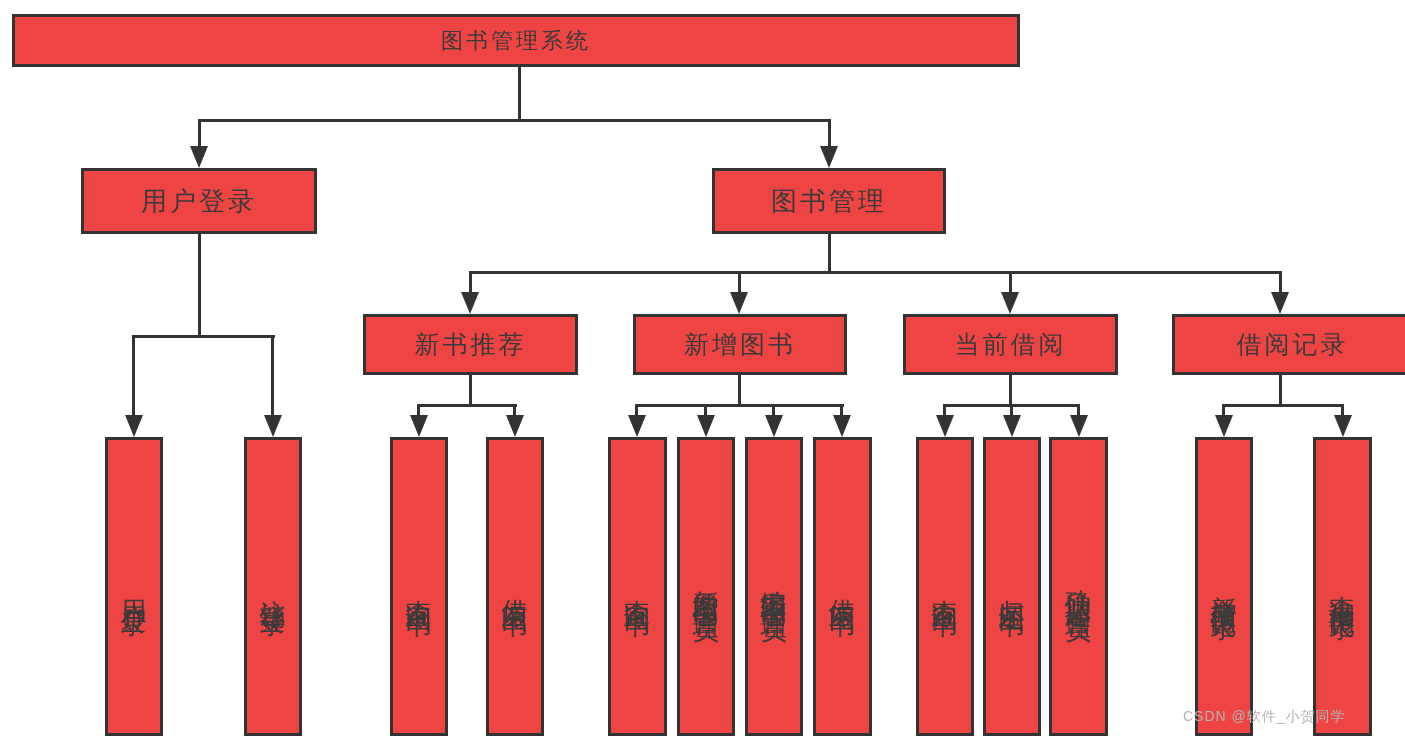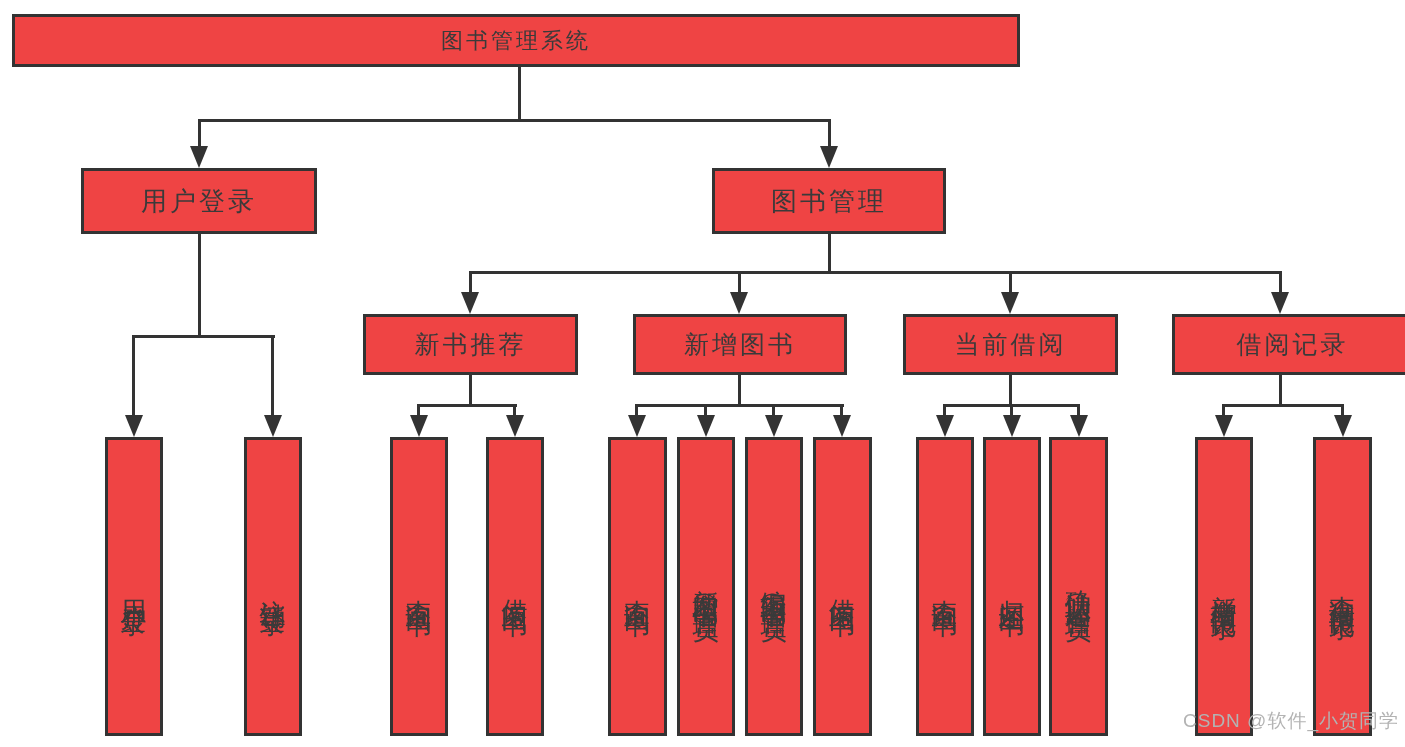--- a/index.html
+++ b/index.html
@@ -39,21 +39,21 @@
   .hl{position:absolute;height:3px;background:#333333;z-index:1;}
   .ah{
     position:absolute;width:0;height:0;z-index:1;
     border-left:9px solid transparent;
     border-right:9px solid transparent;
     border-top:22px solid #333333;
   }
   .watermark{
     position:absolute;
     left:1183px;top:708px;
-    font-size:19px;
+    font-size:14px;
     color:#b3b3b3;
     letter-spacing:1px;
     white-space:nowrap;
     z-index:6;
   }
 </style>
 </head>
 <body>
 
 <div class="stage">

